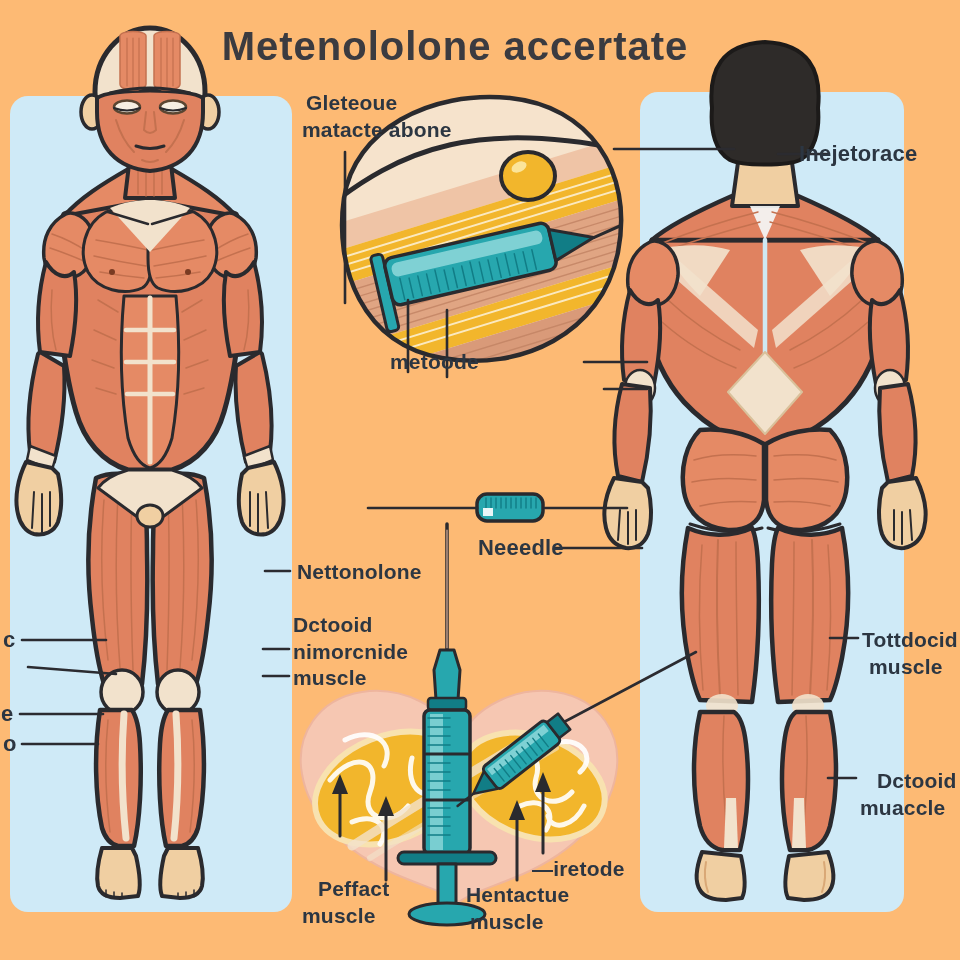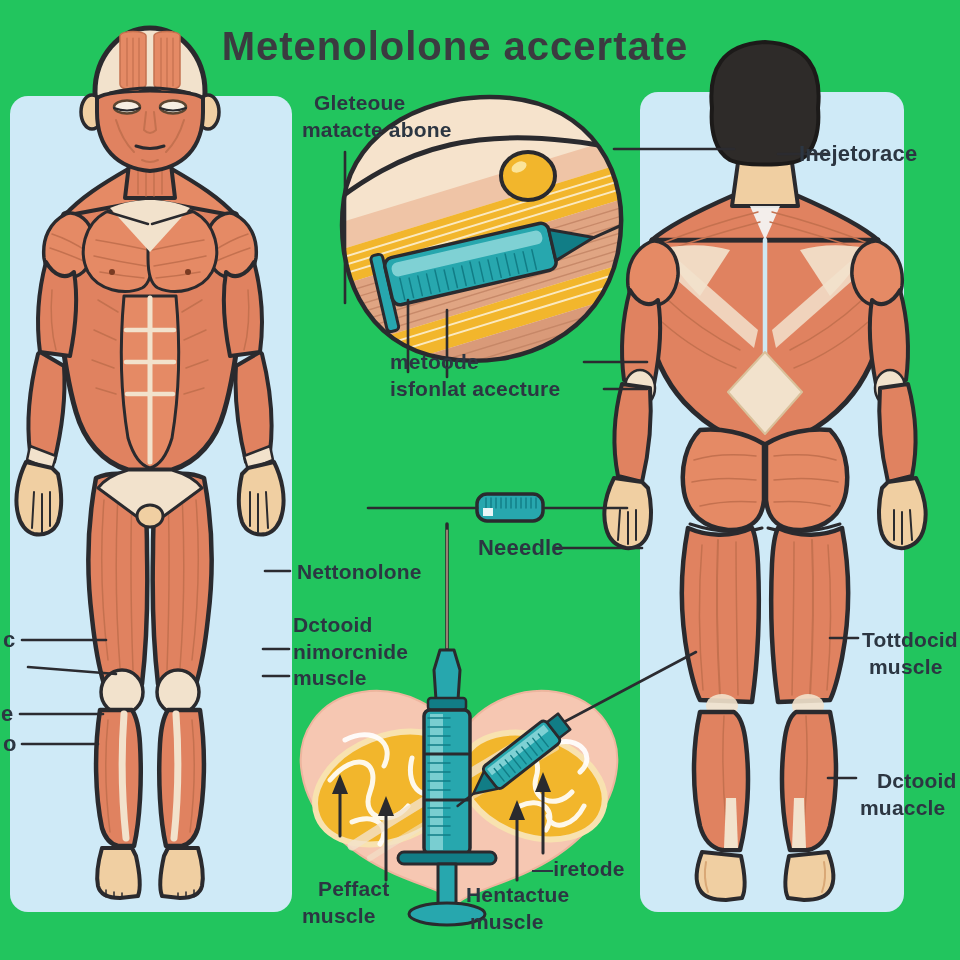--- a/index.html
+++ b/index.html
@@ -1,16 +1,16 @@
 <!DOCTYPE html>
 <html style="--panel: #cfeaf7; --muscle: #e08260; --muscle_light: #e58a65; --muscle_line: #c4714f; --fascia: #f2e2cc; --skin: #f0cfa2; --teal: #27a7ae; --teal_dark: #117d86; --teal_light: #8fd8da; --fat: #f2b62c; --heart: #f6c7b2; --outline: #2a2a2e; --label: #2c3642; --title_color: #3b3b40;"><head>
 <meta charset="utf-8">
 <style>
   html,body{margin:0;padding:0;background:#fff;width:960px;height:960px;overflow:hidden}
-  #stage{position:relative;width:960px;height:960px;background:#22c55e;font-family:"Liberation Sans",sans-serif}
+  #stage{position:relative;width:960px;height:960px;background:#fdba74;font-family:"Liberation Sans",sans-serif}
   svg{position:absolute;left:0;top:0}
   .title{position:absolute;left:0;top:24px;width:910px;text-align:center;
          font-weight:700;font-size:40px;letter-spacing:1px;color:var(--title_color)}
   .lbl{position:absolute;font-weight:700;font-size:21px;line-height:1.27;
        color:var(--label);letter-spacing:.2px;white-space:nowrap}
   .lbl span{display:block}
   .rt{text-align:left}
   .big{font-size:22px}
   
   .fm{fill:var(--muscle)} .fml{fill:var(--muscle_light)} .ffa{fill:var(--fascia)}
@@ -269,29 +269,28 @@
     <line x1="517" y1="880" x2="517" y2="818" class="sln" stroke-width="3"></line>
     <polygon points="509,820 525,820 517,800" class="fout"></polygon>
     <line x1="543" y1="853" x2="543" y2="790" class="sln" stroke-width="3"></line>
     <polygon points="535,792 551,792 543,772" class="fout"></polygon>
   </g>
 </svg>
 
 <div class="title">Metenololone accertate</div>
 
 <div class="lbl" style="left:302px;top:90px">
-  <span style="margin-left:12px">Gleteoue</span>
+  <span style="margin-left:4px">Gleteoue</span>
   <span>matacte abone</span>
 </div>
 
 <div class="lbl big" style="left:799px;top:140px">Inejetorace</div>
 
 <div class="lbl rt" style="left:390px;top:349px;width:186px">
   <span>metoode</span>
-  <span>isfonlat acecture</span>
 </div>
 
 <div class="lbl big" style="left:478px;top:534px">Neeedle</div>
 
 <div class="lbl" style="left:297px;top:559px">Nettonolone</div>
 
 <div class="lbl" style="left:293px;top:612px">
   <span>Dctooid</span>
   <span>nimorcnide</span>
   <span>muscle</span>

